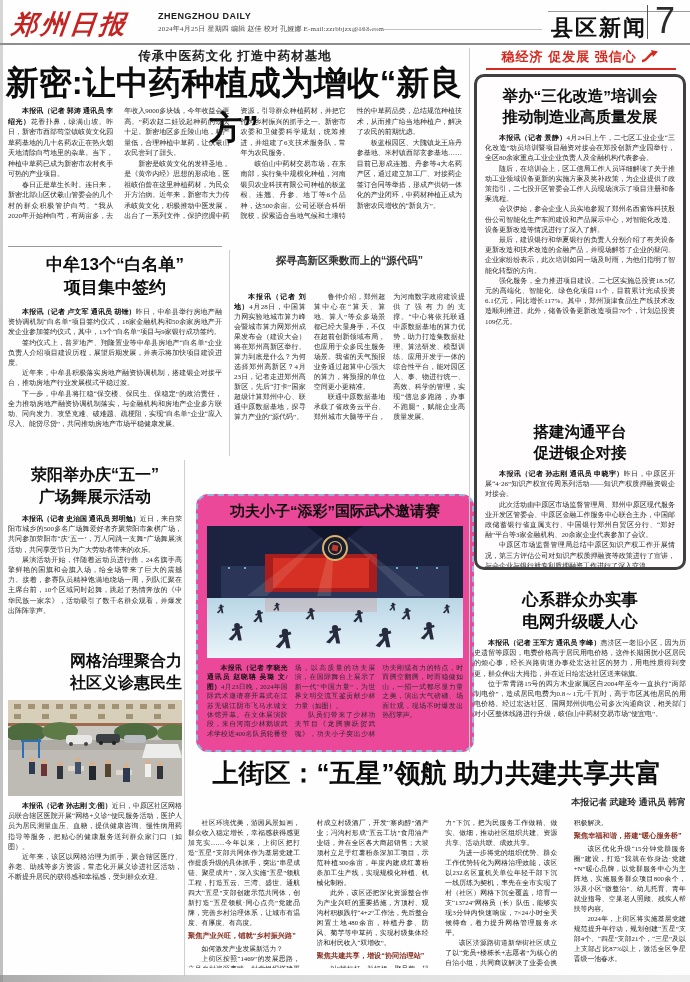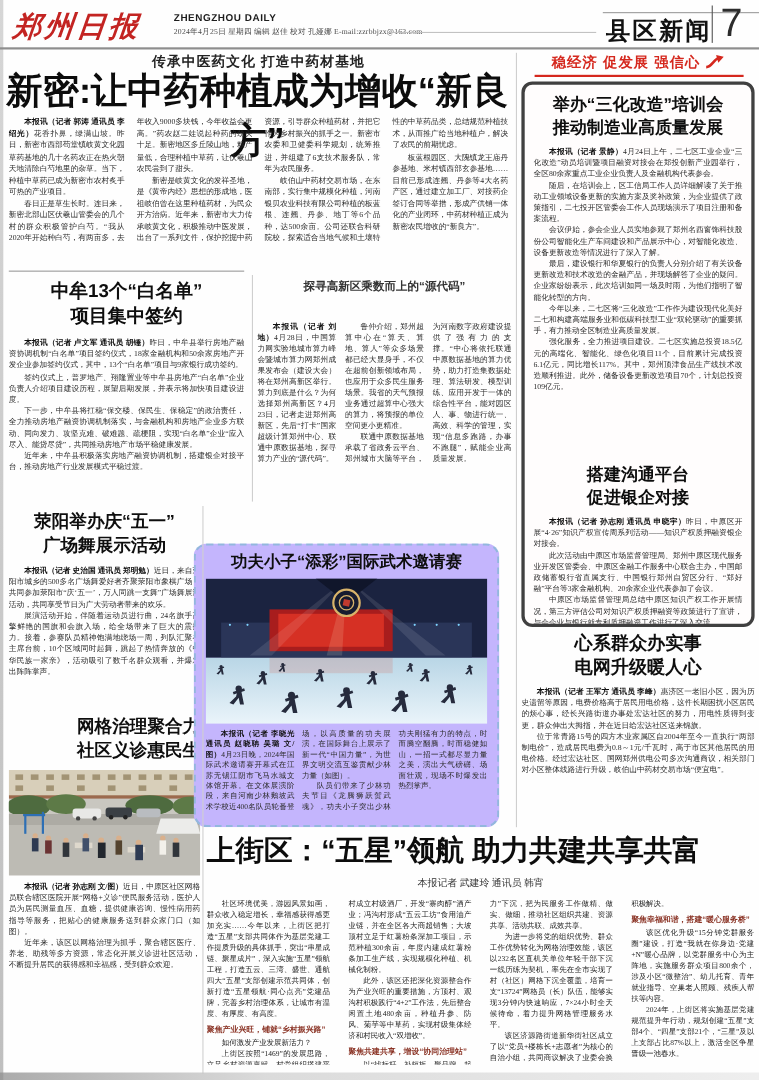--- a/index.html
+++ b/index.html
@@ -39,21 +39,21 @@
 
   
   .badge { left:474px; top:48px; width:212px; text-align:center; color:#d5281e;
            font-family:"Liberation Sans",sans-serif; font-weight:bold; font-size:13px; letter-spacing:1px; }
   .badge-rule { left:486px; top:68px; width:190px; height:2px; background:#d5281e; }
   .pink-box { left:474px; top:74px; width:212px; height:496px; border:3px solid #404040; border-radius:10px;
               padding:8px; overflow:hidden; background:#fffdfd; }
   .box-title { font-family:"Liberation Sans",sans-serif; font-weight:bold; font-size:15.5px; line-height:21px;
                text-align:center; color:#0e0e0e; }
   .box-body { margin-top:6px; font-size:7px; line-height:10.2px; }
-  .art6 { left:474px; top:574px; width:212px; }
+  .art6 { left:474px; top:588px; width:212px; }
   .art6 .box-body { height:112px; }
 
   
   .zm-rule { left:8px; top:246px; width:214px; }
   .art-zm { left:8px; top:253px; width:214px; }
   .art-zm .box-title { font-size:17px; line-height:23px; }
   .art-zm .box-body { margin-top:8px; height:146px; }
   .art-xy { left:8px; top:464px; width:174px; }
   .art-xy .box-title { font-size:16px; line-height:22px; }
   .art-xy .box-body { height:128px; }
@@ -61,29 +61,29 @@
   .art-wg .box-title { font-size:16px; line-height:22px;text-align:right; }
   .photo-frame { display:block; margin-top:6px; }
   .art-wg .box-body { margin-top:5px; height:166px; }
 
   
   .art-sl { left:234px; top:250px; width:231px; }
   .art-sl .t1 { font-family:"Liberation Sans",sans-serif; font-weight:bold; font-size:21px; text-align:center; color:#0d0d0d; }
   .art-sl .t2 { margin-top:4px; font-family:"Liberation Sans",sans-serif; font-weight:bold; font-size:10.5px; text-align:center; color:#333; }
   .art-sl .box-body { margin-top:24px; height:178px; column-count:3; column-gap:8px; font-size:7px; line-height:10px; }
 
-  .dash-box { left:176px; top:494px; width:278px; height:258px; border:2px dashed #93b7de; border-radius:12px;
-              padding:5px 9px; overflow:hidden; background:#c4b5fd; }
+  .dash-box { left:196px; top:494px; width:278px; height:258px; border:2px dashed #93b7de; border-radius:12px;
+              padding:5px 9px; overflow:hidden; background:#ec4899; }
   .dash-box .box-title { font-size:15px; line-height:19px; }
   .caption { margin-top:5px; height:84px; column-count:3; column-gap:7px; font-size:6.8px; line-height:9.4px; }
 
   
   .art-sj { left:188px; top:756px; width:498px; }
-  .art-sj .t1 { font-family:"Liberation Sans",sans-serif; font-weight:bold; font-size:26px; color:#0c0c0c; }
-  .art-sj .byline { margin-top:5px; text-align:center; font-size:9px; font-weight:normal; color:#333; }
+  .art-sj .t1 { font-family:"Liberation Sans",sans-serif; font-weight:bold; font-size:26px; text-align:center; color:#0c0c0c; }
+  .art-sj .byline { margin-top:5px; text-align:right; font-size:9px; font-weight:bold; color:#333; }
   .sj-cols { margin-top:9px; display:flex; }
   .sj-col { width:112px; margin-right:16.6px; height:150px; overflow:hidden; font-size:6.8px; line-height:10px;
             text-align:justify; }
   .sj-col:last-child { margin-right:0; }
   .sj-col p { text-indent:2em; }
   .subhead { font-family:"Liberation Sans",sans-serif; font-weight:bold; color:#8a3325; font-size:7.2px;
              margin:3px 0; text-indent:0 !important; }
 </style>
 </head>
 <body>
@@ -121,21 +121,20 @@
   <div class="abs badge-rule"></div>
 
   <div class="abs pink-box">
     <div class="box-title">举办“三化改造”培训会</div>
     <div class="box-title">推动制造业高质量发展</div>
     <div class="box-body body-txt" style="height:280px">
       <p><span class="lead-in">本报讯（记者 景静）</span><span>4月24日上午，二七区工业企业“三化改造”动员培训暨项目融资对接会在郑投创新产业园举行，全区80余家重点工业企业负责人及金融机构代表参会。</span></p>
       <p>随后，在培训会上，区工信局工作人员详细解读了关于推动工业领域设备更新的实施方案及奖补政策，为企业提供了政策指引，二七投开区管委会工作人员现场演示了项目注册和备案流程。</p>
       <p>会议伊始，参会企业人员实地参观了郑州名西窗饰科技股份公司智能化生产车间建设和产品展示中心，对智能化改造、设备更新改造等情况进行了深入了解。</p>
       <p>最后，建设银行和华夏银行的负责人分别介绍了有关设备更新改造和技术改造的金融产品，并现场解答了企业的疑问。企业家纷纷表示，此次培训如同一场及时雨，为他们指明了智能化转型的方向。</p>
-      <p>今年以来，二七区将“三化改造”工作作为建设现代化美好二七和构建高端服务业和低碳科技型工业“双轮驱动”的重要抓手，有力推动全区制造业高质量发展。</p>
       <p>强化服务，全力推进项目建设。二七区实施总投资18.5亿元的高端化、智能化、绿色化项目11个，目前累计完成投资6.1亿元，同比增长117%。其中，郑州顶津食品生产线技术改造顺利推进。此外，储备设备更新改造项目70个，计划总投资109亿元。</p>
     </div>
     <div class="box-title" style="margin-top:8px">搭建沟通平台</div>
     <div class="box-title">促进银企对接</div>
     <div class="box-body body-txt" style="height:100px">
       <p><span class="lead-in">本报讯（记者 孙志刚 通讯员 申晓宇）</span><span>昨日，中原区开展“4·26”知识产权宣传周系列活动——知识产权质押融资银企对接会。</span></p>
       <p>此次活动由中原区市场监督管理局、郑州中原区现代服务业开发区管委会、中原区金融工作服务中心联合主办，中国邮政储蓄银行省直属支行、中国银行郑州自贸区分行、“郑好融”平台等3家金融机构、20余家企业代表参加了会议。</p>
       <p>中原区市场监督管理局总结中原区知识产权工作开展情况，第三方评估公司对知识产权质押融资等政策进行了宣讲，与会企业与银行就专利质押融资工作进行了深入交流。</p>
     </div>
   </div>
@@ -149,22 +148,22 @@
     </div>
   </div>
 
   <div class="abs hline zm-rule"></div>
   <div class="abs art-zm">
     <div class="box-title">中牟13个“白名单”</div>
     <div class="box-title">项目集中签约</div>
     <div class="box-body body-txt">
       <p><span class="lead-in">本报讯（记者 卢文军 通讯员 胡锤）</span><span>昨日，中牟县举行房地产融资协调机制“白名单”项目签约仪式，18家金融机构和50余家房地产开发企业参加签约仪式，其中，13个“白名单”项目与9家银行成功签约。</span></p>
       <p>签约仪式上，普罗地产、翔隆置业等中牟县房地产“白名单”企业负责人介绍项目建设历程，展望后期发展，并表示将加快项目建设进度。</p>
+      <p>近年来，中牟县积极落实房地产融资协调机制，搭建银企对接平台，推动房地产行业发展模式平稳过渡。</p>
       <p>下一步，中牟县将扛稳“保交楼、保民生、保稳定”的政治责任，全力推动房地产融资协调机制落实，与金融机构和房地产企业多方联动、同向发力、攻坚克难、破难题、疏梗阻，实现“白名单”企业“应入尽入、能贷尽贷”，共同推动房地产市场平稳健康发展。</p>
-      <p>近年来，中牟县积极落实房地产融资协调机制，搭建银企对接平台，推动房地产行业发展模式平稳过渡。</p>
     </div>
   </div>
 
   <div class="abs art-xy">
     <div class="box-title">荥阳举办庆“五一”</div>
     <div class="box-title">广场舞展示活动</div>
     <div class="box-body body-txt">
       <p><span class="lead-in">本报讯（记者 史治国 通讯员 郑明勉）</span><span>近日，来自荥阳市城乡的500多名广场舞爱好者齐聚荥阳市象棋广场，共同参加荥阳市“庆‘五一’，万人同跳一支舞”广场舞展演活动，共同享受节日为广大劳动者带来的欢乐。</span></p>
       <p>展演活动开始，伴随着运动员进行曲，24名旗手高擎鲜艳的国旗和会旗入场，给全场带来了巨大的震撼力。接着，参赛队员精神饱满地绕场一周，列队汇聚在主席台前，10个区域同时起舞，跳起了热情奔放的《中华民族一家亲》，活动吸引了数千名群众观看，并爆发出阵阵掌声。</p>
     </div>

